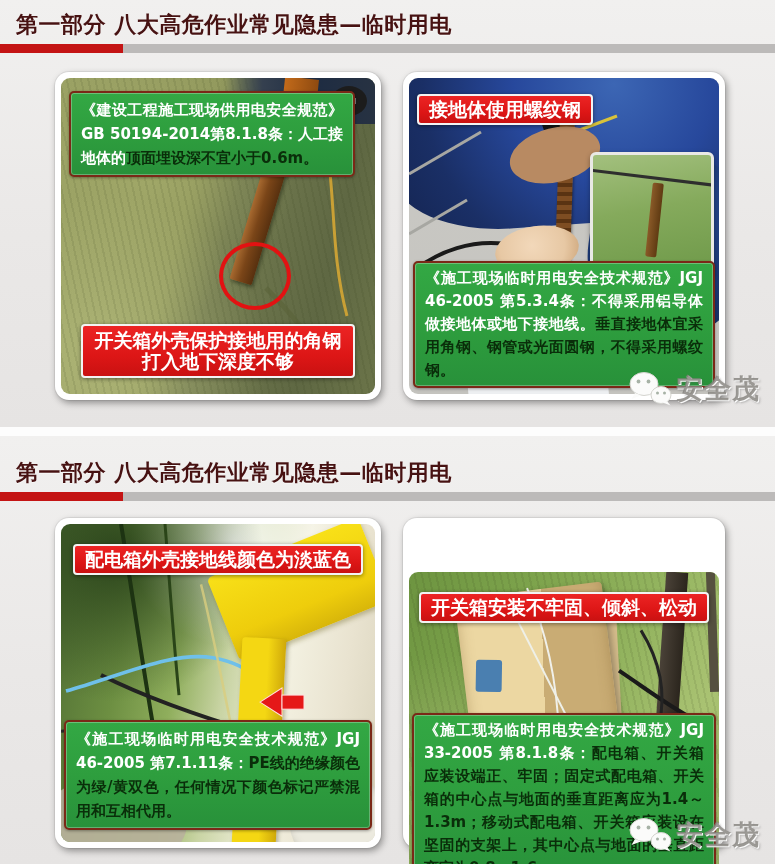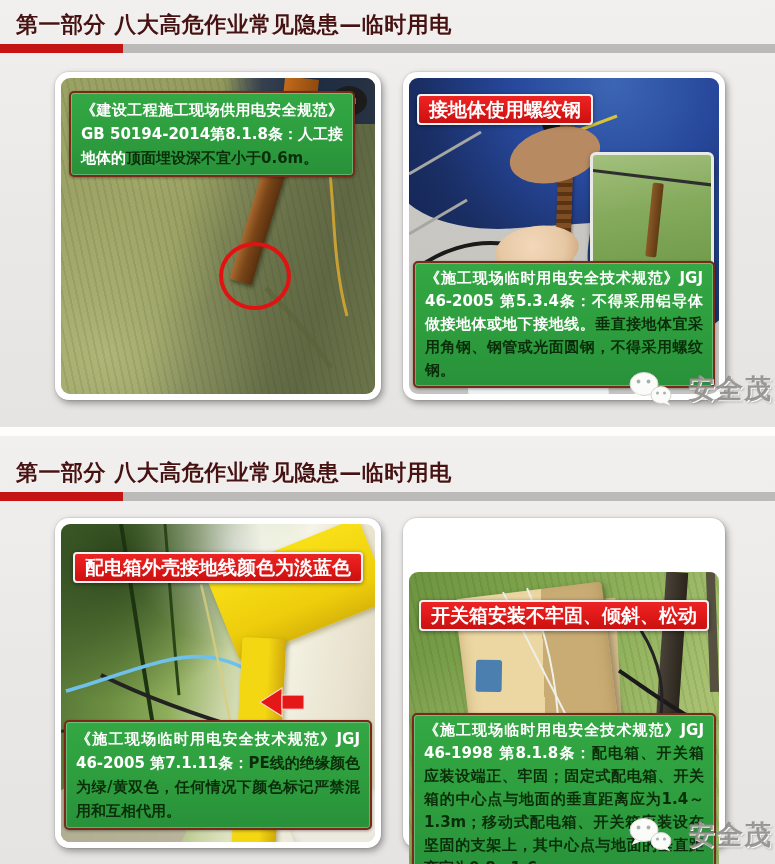--- a/index.html
+++ b/index.html
@@ -64,21 +64,21 @@
   .hazard-label {
     position:absolute; z-index:6;
     background:linear-gradient(180deg,#ec2424 0%,#dd1616 60%,#c91111 100%);
     border:2px solid #f3f3f3; border-radius:4px;
     color:#fff; font-weight:bold; font-size:19px; line-height:21px;
     padding:3px 10px; white-space:nowrap;
     box-shadow:0 1px 4px rgba(0,0,0,.45);
   }
   .hz-s1l { left:20px; right:20px; bottom:16px; white-space:normal; text-align:center; padding:4px 8px; }
   .hz-s1r { left:8px; top:16px; }
-  .hz-s2l, .hz-s2r { left:50%; top:28px; transform:translateX(-50%); }
+  .hz-s2l, .hz-s2r { left:50%; top:20px; transform:translateX(-50%); }
 
   
   .photoA {
     background:
       radial-gradient(circle at 14% 88%, rgba(198,205,140,.55), transparent 42%),
       radial-gradient(circle at 28% 30%, rgba(175,182,115,.5), transparent 46%),
       linear-gradient(105deg,#99a063 0%,#8f965b 40%,#737b50 52%,#5f6843 80%,#6b7449 100%);
   }
   .grass-tex { position:absolute; inset:0;
     background:repeating-linear-gradient(78deg, rgba(50,60,25,.10) 0 2px, transparent 2px 7px); }
@@ -160,21 +160,21 @@
     background:linear-gradient(95deg,#ecd7a2 0 54%,#c9ac74 54% 100%);
     box-shadow:inset 0 -10px 14px rgba(120,90,40,.35), 3px 3px 7px rgba(0,0,0,.3); }
   .bluepatchD { position:absolute; left:12px; top:64px; width:26px; height:32px;
     background:#4a7fb0; transform:rotate(8deg); border-radius:3px; }
   .postD { position:absolute; right:36px; top:0; width:22px; height:152px;
     background:linear-gradient(90deg,#4a4238,#2b251d); transform:rotate(4deg); z-index:1; }
   .postD2 { position:absolute; right:2px; top:0; width:9px; height:120px;
     background:#55503f; transform:rotate(-2deg); }
 
   
-  .watermark { position:absolute; display:flex; align-items:center; gap:14px; z-index:9; }
+  .watermark { position:absolute; display:flex; align-items:center; gap:2px; z-index:9; }
   .wm-s1 { left:628px; top:370px; }
   .wm-s2 { left:628px; top:380px; }
   .wm-text { font-size:27px; font-weight:bold; color:rgba(133,130,126,.82); letter-spacing:1px;
     text-shadow:1px 1px 0 rgba(255,255,255,.95), 2px 2px 2px rgba(100,100,100,.35); }
 </style>
 </head>
 <body>
 
 <div class="page">
 
@@ -192,20 +192,21 @@
         <div class="wheelA"></div>
         <svg class="lines" viewBox="0 0 314 316" preserveAspectRatio="none">
           <path d="M262,52 C276,110 268,170 286,238" fill="none" stroke="#c9a035" stroke-width="3"></path>
           <path d="M205,210 C230,235 252,262 270,290" fill="none" stroke="#5a6238" stroke-width="5" opacity=".6"></path>
         </svg>
         <div class="steelA"></div>
         <div class="circleA"></div>
         <div class="reg-box rb-s1l">
           <span class="wt">《建设工程施工现场供用电安全规范》GB 50194-2014第8.1.8条：人工接地体的</span><span class="dk">顶面埋设深不宜小于0.6m。</span>
         </div>
+        <div class="hazard-label hz-s1l">开关箱外壳保护接地用的角钢打入地下深度不够</div>
       </div>
     </div>
 
     <div class="card card-right">
       <div class="photo photoB">
         <div class="clothB"></div>
         <div class="clothB2"></div>
         <svg class="lines" viewBox="0 0 310 316" preserveAspectRatio="none">
           <path d="M0,96 L72,54" stroke="#a7a7a2" stroke-width="3" fill="none"></path>
           <path d="M0,156 L58,122" stroke="#a7a7a2" stroke-width="3" fill="none"></path>
@@ -290,21 +291,21 @@
         </div>
         <svg class="lines" viewBox="0 0 310 316" preserveAspectRatio="none" style="z-index:3;">
           <path d="M118,16 C138,60 148,110 150,162" stroke="#f0f0ea" stroke-width="2" fill="none"></path>
           <path d="M94,20 L162,152" stroke="#eef0e8" stroke-width="2" fill="none"></path>
           <path d="M210,98 C240,118 266,138 292,150" stroke="#1a1a1a" stroke-width="4" fill="none"></path>
           <path d="M180,150 C222,160 262,156 304,166" stroke="#151515" stroke-width="3.5" fill="none"></path>
           <path d="M232,58 C252,90 257,122 250,152" stroke="#232323" stroke-width="3" fill="none"></path>
         </svg>
         <div class="hazard-label hz-s2r">开关箱安装不牢固、倾斜、松动</div>
         <div class="reg-box rb-s2r">
-          <span class="wt">《施工现场临时用电安全技术规范》JGJ 46-1998 第8.1.8条：</span><span class="dk">配电箱、开关箱应装设端正、牢固；固定式配电箱、开关箱的中心点与地面的垂直距离应为1.4～1.3m；移动式配电箱、开关箱应装设在坚固的支架上，其中心点与地面的垂直距离宜为0.8～1.6m。</span>
+          <span class="wt">《施工现场临时用电安全技术规范》JGJ 33-2005 第8.1.8条：</span><span class="dk">配电箱、开关箱应装设端正、牢固；固定式配电箱、开关箱的中心点与地面的垂直距离应为1.4～1.3m；移动式配电箱、开关箱应装设在坚固的支架上，其中心点与地面的垂直距离宜为0.8～1.6m。</span>
         </div>
       </div>
     </div>
 
     <div class="watermark wm-s2">
       <svg width="46" height="38" viewBox="0 0 46 38">
         <ellipse cx="16" cy="14" rx="14" ry="11.5" fill="#fbfbfa" stroke="#d4d4cf" stroke-width="1"></ellipse>
         <path d="M7,23 L3.5,29 L13,25.5 Z" fill="#fbfbfa"></path>
         <circle cx="10.5" cy="11.5" r="1.9" fill="#a7b2a6"></circle>
         <circle cx="20.5" cy="11.5" r="1.9" fill="#a7b2a6"></circle>

